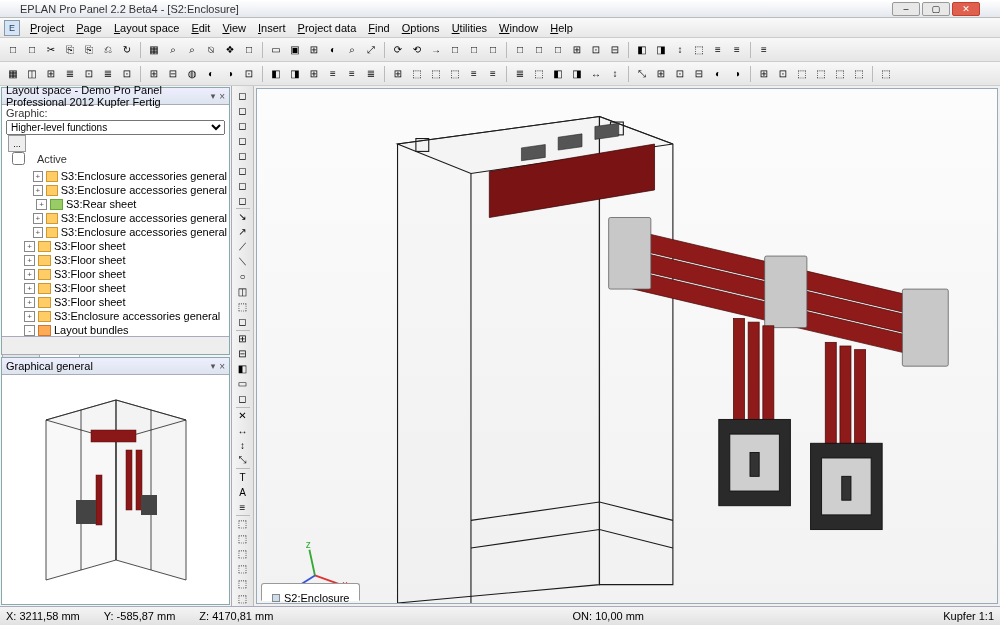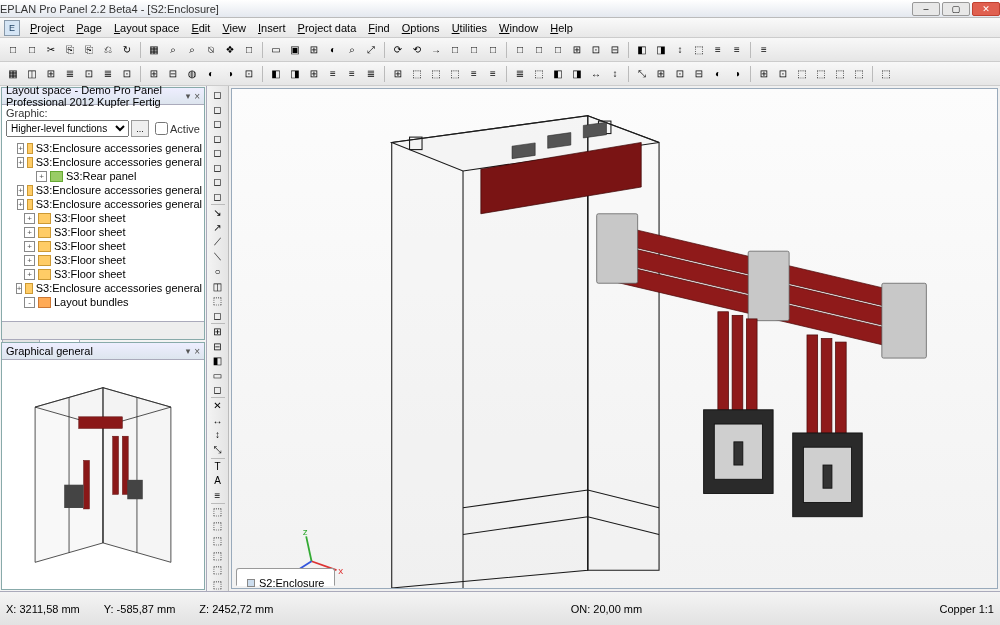--- a/index.html
+++ b/index.html
@@ -1,45 +1,45 @@
 <!DOCTYPE html>
 <html><head>
 <meta charset="utf-8">
 <style>
 * { margin: 0; padding: 0; box-sizing: border-box; font-family: "Segoe UI", Tahoma, sans-serif; font-size: 11px; }
 body { width: 1000px; height: 625px; background: #f0f0f0; overflow: hidden; display: flex; flex-direction: column; }
 
-.titlebar { height: 18px; background: linear-gradient(#fff,#e4e8ef); display: flex; align-items: center; padding: 0 0; border-bottom: 1px solid #bbb; }
+.titlebar { height: 18px; background: linear-gradient(#fff,#e4e8ef); display: flex; align-items: center; padding: 0 20px; border-bottom: 1px solid #bbb; }
 .titlebar .title { flex: 1; font-size: 11px; color: #333; }
 .win-btns { display:flex; gap:2px; margin-left:auto;}
 .win-btn { width:28px; height:14px; background:#e8e8e8; border:1px solid #999; border-radius:2px; display:flex; align-items:center; justify-content:center; font-size:9px;}
 .win-btn.close { background:#e06050; color:#fff; border-color:#c04030;}
 
 .menubar { height: 20px; background: linear-gradient(#fafafa,#e8e8e8); display: flex; align-items: center; padding: 0 4px; border-bottom:1px solid #ccc;}
 .menubar .item { padding: 2px 6px; cursor: default; }
 .menubar .item u { text-decoration: underline; }
 .menubar .icon-box { width:16px; height:16px; background:#d5e5f5; border:1px solid #89a; margin-right:4px; display:flex; align-items:center; justify-content:center; font-size:9px; color:#246;}
 
 .toolbar-strip { display:flex; flex-direction:column; }
 .toolbar { height: 24px; background: linear-gradient(#f8f8f8,#e6e6e6); display:flex; align-items:center; padding:1px 4px; border-bottom:1px solid #ccc; gap:1px; flex-wrap:nowrap; overflow:hidden;}
 .tbtn { width:18px; height:18px; border:1px solid transparent; border-radius:2px; display:flex; align-items:center; justify-content:center; font-size:10px; cursor:pointer; }
 .sep { width:1px; height:16px; background:#bbb; margin:0 3px;}
 
 .main-area { flex:1; display:flex; overflow:hidden; }
 
-.left-col { width:207px; display:flex; flex-direction:column; border-right:1px solid #aab; background:#f4f4f4; }
+.left-col { width:232px; display:flex; flex-direction:column; border-right:1px solid #aab; background:#f4f4f4; }
 .panel { border:1px solid #8aa; margin:1px; background:#fff; display:flex; flex-direction:column; }
 .panel-title { height:17px; background:linear-gradient(#eef,#dde5ee); font-size:10px; padding:1px 4px; display:flex; align-items:center; border-bottom:1px solid #aab;}
 .panel-title .pin { margin-left:auto; font-size:9px; color:#555; cursor:pointer;}
 .panel-title .x { margin-left:4px; font-size:10px; color:#555; cursor:pointer;}
 .filter-row { padding:2px 4px; font-size:10px; color:#333;}
-.filter-row .combo { display:flex; margin-top:1px;}
+.filter-row .combo { display:flex; margin-top:1px;flex-direction:column;}
 .filter-row select{ flex:1; font-size:10px; height:17px;}
 .filter-row .dots{ width:18px; height:17px; border:1px solid #999; background:#eee; font-size:9px; text-align:center; margin-left:2px;}
-.filter-row .chk{ margin-left:6px; font-size:10px; display:flex; align-items:center; gap:2px;}
+.filter-row .chk{ margin-left:6px; font-size:10px; display:flex; align-items:center; gap:12px;}
 .value-row{ padding:1px 4px; font-size:10px;}
 .value-row input{ width:100%; height:17px; font-size:10px; border:1px solid #999; margin-top:1px;}
 
 .tree { flex:1; overflow:auto; padding:2px; font-size:10px; background:#fff; }
 .tree-row{ display:flex; align-items:center; height:14px; padding-left:4px; white-space:nowrap;}
 .tree-row .tw{ width:11px; height:11px; border:1px solid #888; background:#fff; font-size:8px; line-height:9px; text-align:center; margin-right:3px; color:#555;}
 .tree-row .spacer{ display:inline-block;}
 .tree-row .ico{ width:13px; height:11px; margin-right:3px; display:inline-flex; align-items:center; justify-content:center; font-size:8px;}
 .ico.gen{ background:#fc6; border:1px solid #c93;}
 .ico.rear{ background:#9c6; border:1px solid #6a3;}
@@ -54,21 +54,21 @@
 
 .right-col { flex:1; display:flex; position:relative; background:#f0f0f0;}
 .vtoolbar{ width:22px; background:linear-gradient(90deg,#f4f4f4,#e4e4e4); border-right:1px solid #bbb; display:flex; flex-direction:column; align-items:center; padding-top:2px; gap:1px;}
 .vtoolbar .tbtn{ width:18px; height:17px;}
 
 .viewport{ flex:1; position:relative; background:linear-gradient(#fcfcfc,#f2f2f2); border:1px solid #9ab; margin:2px; overflow:hidden;}
 .doc-tabs{ position:absolute; left:4px; bottom:2px; display:flex;}
 .doc-tab{ height:16px; padding:8px 10px; font-size:10px; background:#fff; border:1px solid #999; border-bottom:1px solid #fff; border-radius:3px 3px 0 0;}
 .doc-tab .sq{ display:inline-block; width:8px; height:8px; border:1px solid #888; background:#cde; margin-right:4px;}
 
-.statusbar{ height:34px; background:linear-gradient(#f4f4f4,#e2e2e2); border-top:1px solid #aab; display:flex; align-items:center; font-size:10px; padding:0 6px; gap:24px;}
+.statusbar{ height:19px; background:linear-gradient(#f4f4f4,#e2e2e2); border-top:1px solid #aab; display:flex; align-items:center; font-size:10px; padding:0 6px; gap:24px;}
 .statusbar .cell{ white-space:nowrap;}
 .statusbar .spacer{flex:1;}
 
 svg { display:block; }
 </style>
 </head>
 <body>
 
 <div class="titlebar">
   <span class="title">EPLAN Pro Panel 2.2 Beta4 - [S2:Enclosure]</span>
@@ -216,21 +216,21 @@
           <div class="tree-row">
             <span class="spacer" style="width: 28px;"></span>
             <span class="tw">+</span>
             <span class="ico gen"></span>
             <span>S3:Enclosure accessories general</span>
           </div>
           <div class="tree-row">
             <span class="spacer" style="width: 28px;"></span>
             <span class="tw">+</span>
             <span class="ico rear"></span>
-            <span>S3:Rear panel</span>
+            <span>S3:Rear sheet</span>
           </div>
           <div class="tree-row">
             <span class="spacer" style="width: 28px;"></span>
             <span class="tw">+</span>
             <span class="ico gen"></span>
             <span>S3:Enclosure accessories general</span>
           </div>
           <div class="tree-row">
             <span class="spacer" style="width: 28px;"></span>
             <span class="tw">+</span>
@@ -432,18 +432,18 @@
       <div class="doc-tabs">
         <div class="doc-tab"><span class="sq"></span><span>S2:Enclosure</span></div>
       </div>
     </div>
   </div>
 </div>
 
 <div class="statusbar">
   <span class="cell">X: 3211,58 mm</span>
   <span class="cell">Y: -585,87 mm</span>
-  <span class="cell">Z: 2452,72 mm</span>
+  <span class="cell">Z: 4170,81 mm</span>
   <span class="spacer"></span>
-  <span class="cell">ON: 20,00 mm</span>
+  <span class="cell">ON: 10,00 mm</span>
   <span class="spacer"></span>
-  <span class="cell">Copper 1:1</span>
+  <span class="cell">Kupfer 1:1</span>
 </div>
 
 </body></html>

